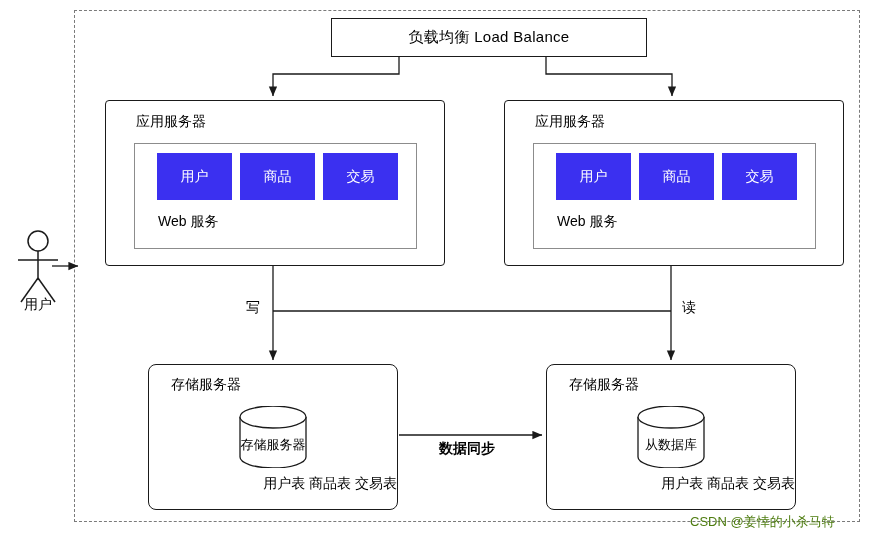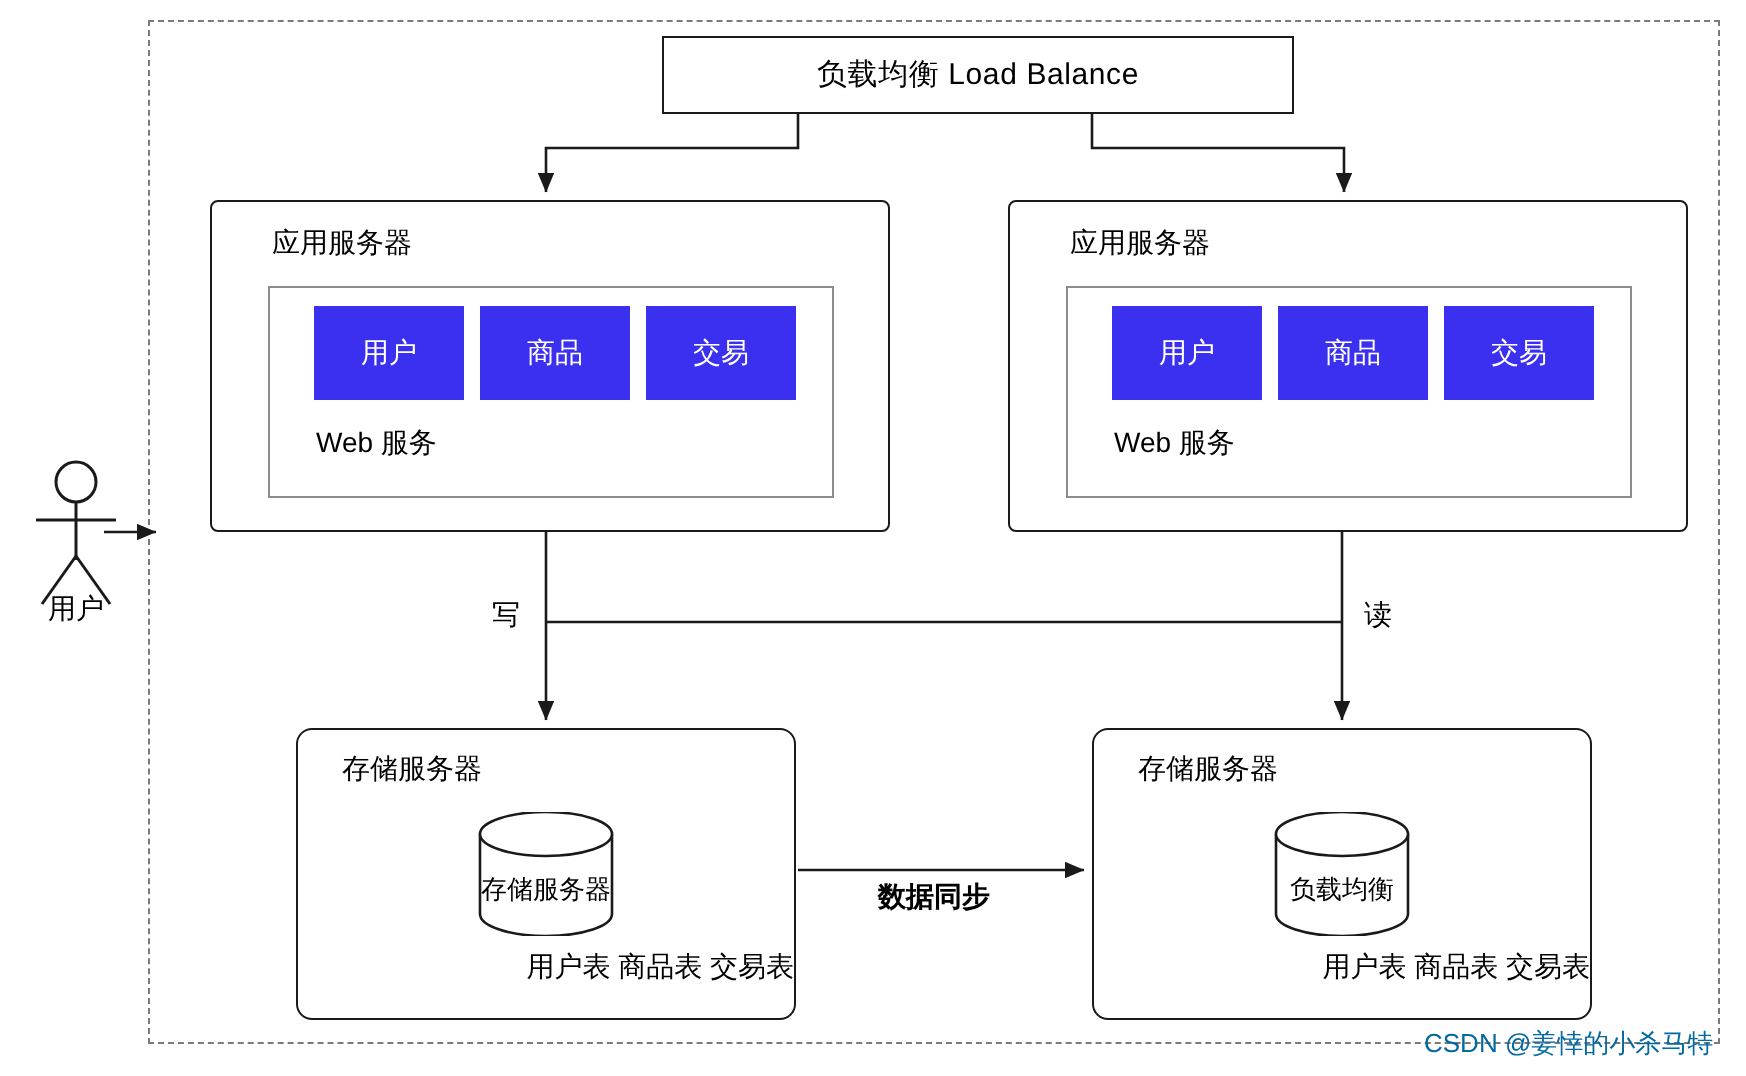--- a/index.html
+++ b/index.html
@@ -73,21 +73,21 @@
   .actor-label{
     position:absolute;left:10px;top:296px;width:56px;text-align:center;font-size:14px;
   }
 
   .edge-label{position:absolute;font-size:14px;background:#ffffff;padding:0 2px;}
   .lbl-write{left:244px;top:299px;}
   .lbl-read{left:680px;top:299px;}
   .lbl-sync{left:437px;top:440px;font-weight:bold;}
 
   .watermark{
-    position:absolute;left:712px;top:513px;font-size:13px;color:#0369a1;
+    position:absolute;left:690px;top:513px;font-size:13px;color:#4d7c0f;
     white-space:nowrap;
   }
 </style>
 </head>
 <body>
 
 <div id="stage">
 
   <div class="boundary"></div>
 
@@ -190,21 +190,21 @@
     <div class="tables">用户表 商品表 交易表</div>
   </div>
 
   <div class="node stosrv right">
     <div class="title">存储服务器</div>
     <div class="cyl">
       <svg width="68" height="62" viewBox="0 0 68 62" xmlns="http://www.w3.org/2000/svg">
         <path d="M1,11 L1,51 A33,11 0 0,0 67,51 L67,11" fill="#ffffff" stroke="#1a1a1a" stroke-width="1.3"></path>
         <ellipse cx="34" cy="11" rx="33" ry="11" fill="#ffffff" stroke="#1a1a1a" stroke-width="1.3"></ellipse>
       </svg>
-      <div class="dblabel">负载均衡</div>
+      <div class="dblabel">从数据库</div>
     </div>
     <div class="tables">用户表 商品表 交易表</div>
   </div>
 
   <div class="edge-label lbl-write">写</div>
   <div class="edge-label lbl-read">读</div>
   <div class="edge-label lbl-sync">数据同步</div>
 
   <div class="watermark">CSDN @姜悻的小杀马特</div>
 

